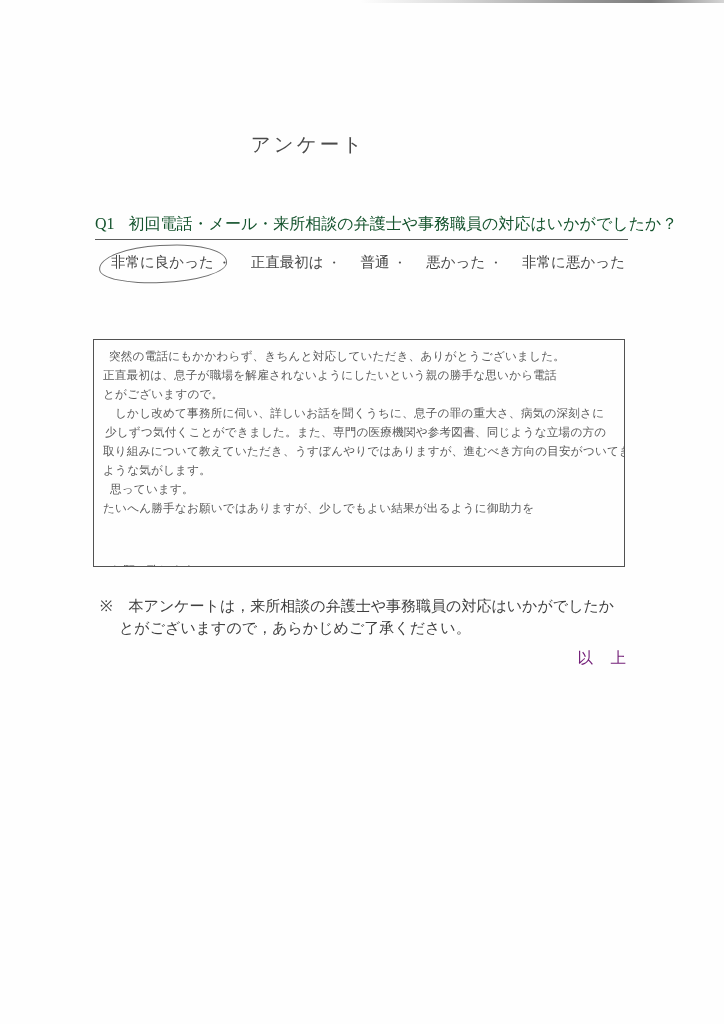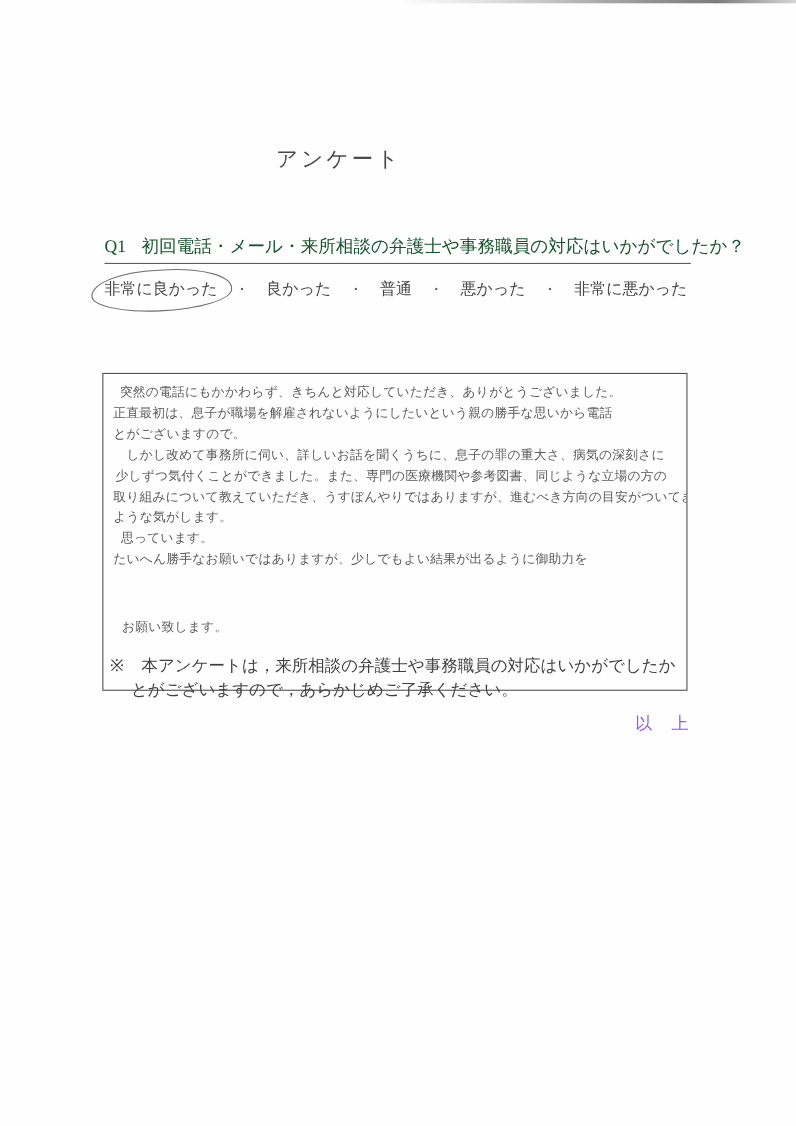--- a/index.html
+++ b/index.html
@@ -37,35 +37,35 @@
   }
   .q1-label { top: 214px; width: 533px; }
   .q2-label { top: 297px; padding-right: 5px; }
   .q-number { margin-right: 14px; }
 
   .options {
     position: absolute; left: 95px; top: 253px; width: 530px;
     display: flex; justify-content: space-between; align-items: center;
     font-size: 14.5px; color: #454545; white-space: nowrap;
   }
-  .option { position: relative; }
+  .option { position: relative; margin-left: 16px; }
   .sep { color: #4d4d4d; font-size: 13px; }
   .option.circled::before {
     content: "";
     position: absolute;
     left: -12px; right: -13px; top: -8px; bottom: -11px;
     border: 1.3px solid #6e6e6e;
     border-radius: 50% 46% 54% 50% / 58% 52% 48% 44%;
     transform: rotate(-2.5deg);
     pointer-events: none;
   }
 
   .answer-box {
     position: absolute; left: 93px; top: 339px;
-    width: 532px; height: 289px;
+    width: 532px; height: 228px;
     box-sizing: border-box;
     border: 1.5px solid #525252;
     padding: 7px 9px 0 9px;
     overflow: hidden;
     background: transparent;
   }
   .hw-line {
     font-family: "DejaVu Sans", sans-serif;
     font-size: 11.6px; line-height: 19px;
     color: #595959; letter-spacing: 0.2px;
@@ -82,41 +82,41 @@
   .note {
     position: absolute; left: 100px; top: 595px; width: 545px;
     font-size: 15px; line-height: 22px; color: #3f3f3f;
   }
   .note-l1 { white-space: nowrap; }
   .note-marker { margin-right: 16px; }
   .note-l2 { padding-left: 19px; white-space: nowrap; }
 
   .closing {
     position: absolute; top: 648px; right: 97px;
-    font-size: 15.5px; letter-spacing: 1px; color: #8b5cf6;
+    font-size: 15.5px; letter-spacing: 1px; color: #701a75;
     white-space: nowrap;
   }
 </style>
 </head>
 <body>
 
 <div class="sheet">
 
   <div class="scan-edge"></div>
 
   <h1 class="title">アンケート</h1>
 
   <div class="q-label q1-label">
     <span class="q-number">Q1</span><span>初回電話・メール・来所相談の弁護士や事務職員の対応はいかがでしたか？</span>
   </div>
 
   <div class="options" id="options-row">
       <span class="option circled">非常に良かった</span>
       <span class="sep">・</span>
-      <span class="option">良かった</span>
+      <span class="option">正直最初は</span>
       <span class="sep">・</span>
       <span class="option">普通</span>
       <span class="sep">・</span>
       <span class="option">悪かった</span>
       <span class="sep">・</span>
       <span class="option">非常に悪かった</span>
     </div>
 
 
   <div class="answer-box" id="answer-box">

